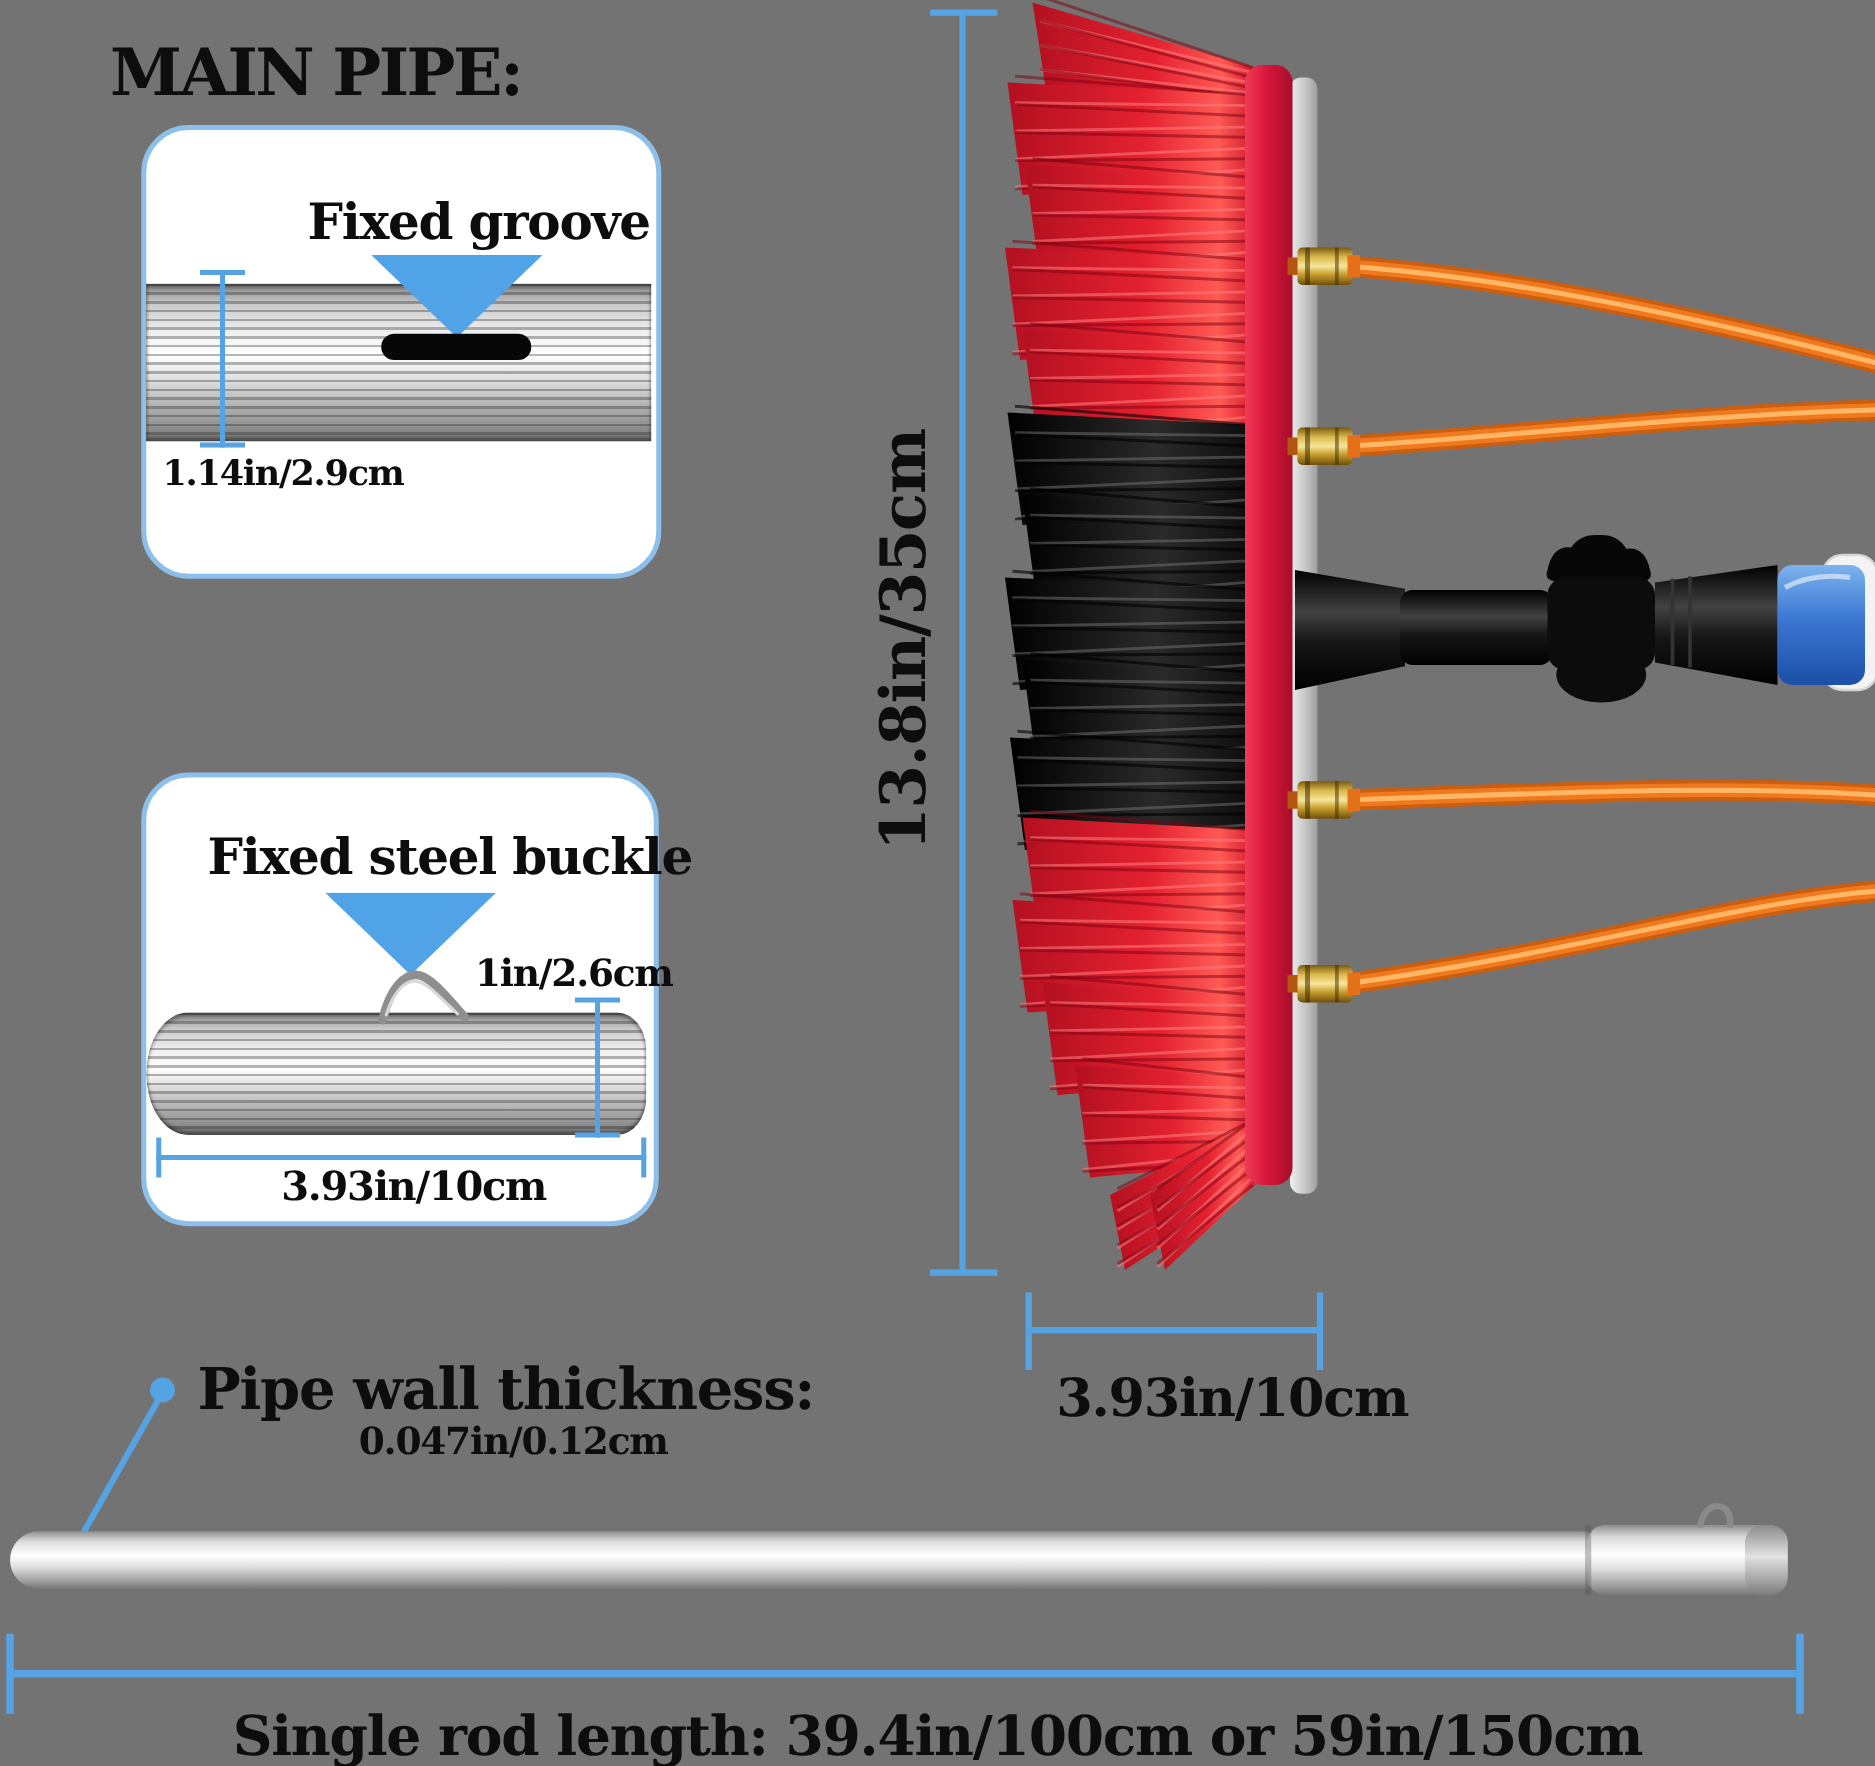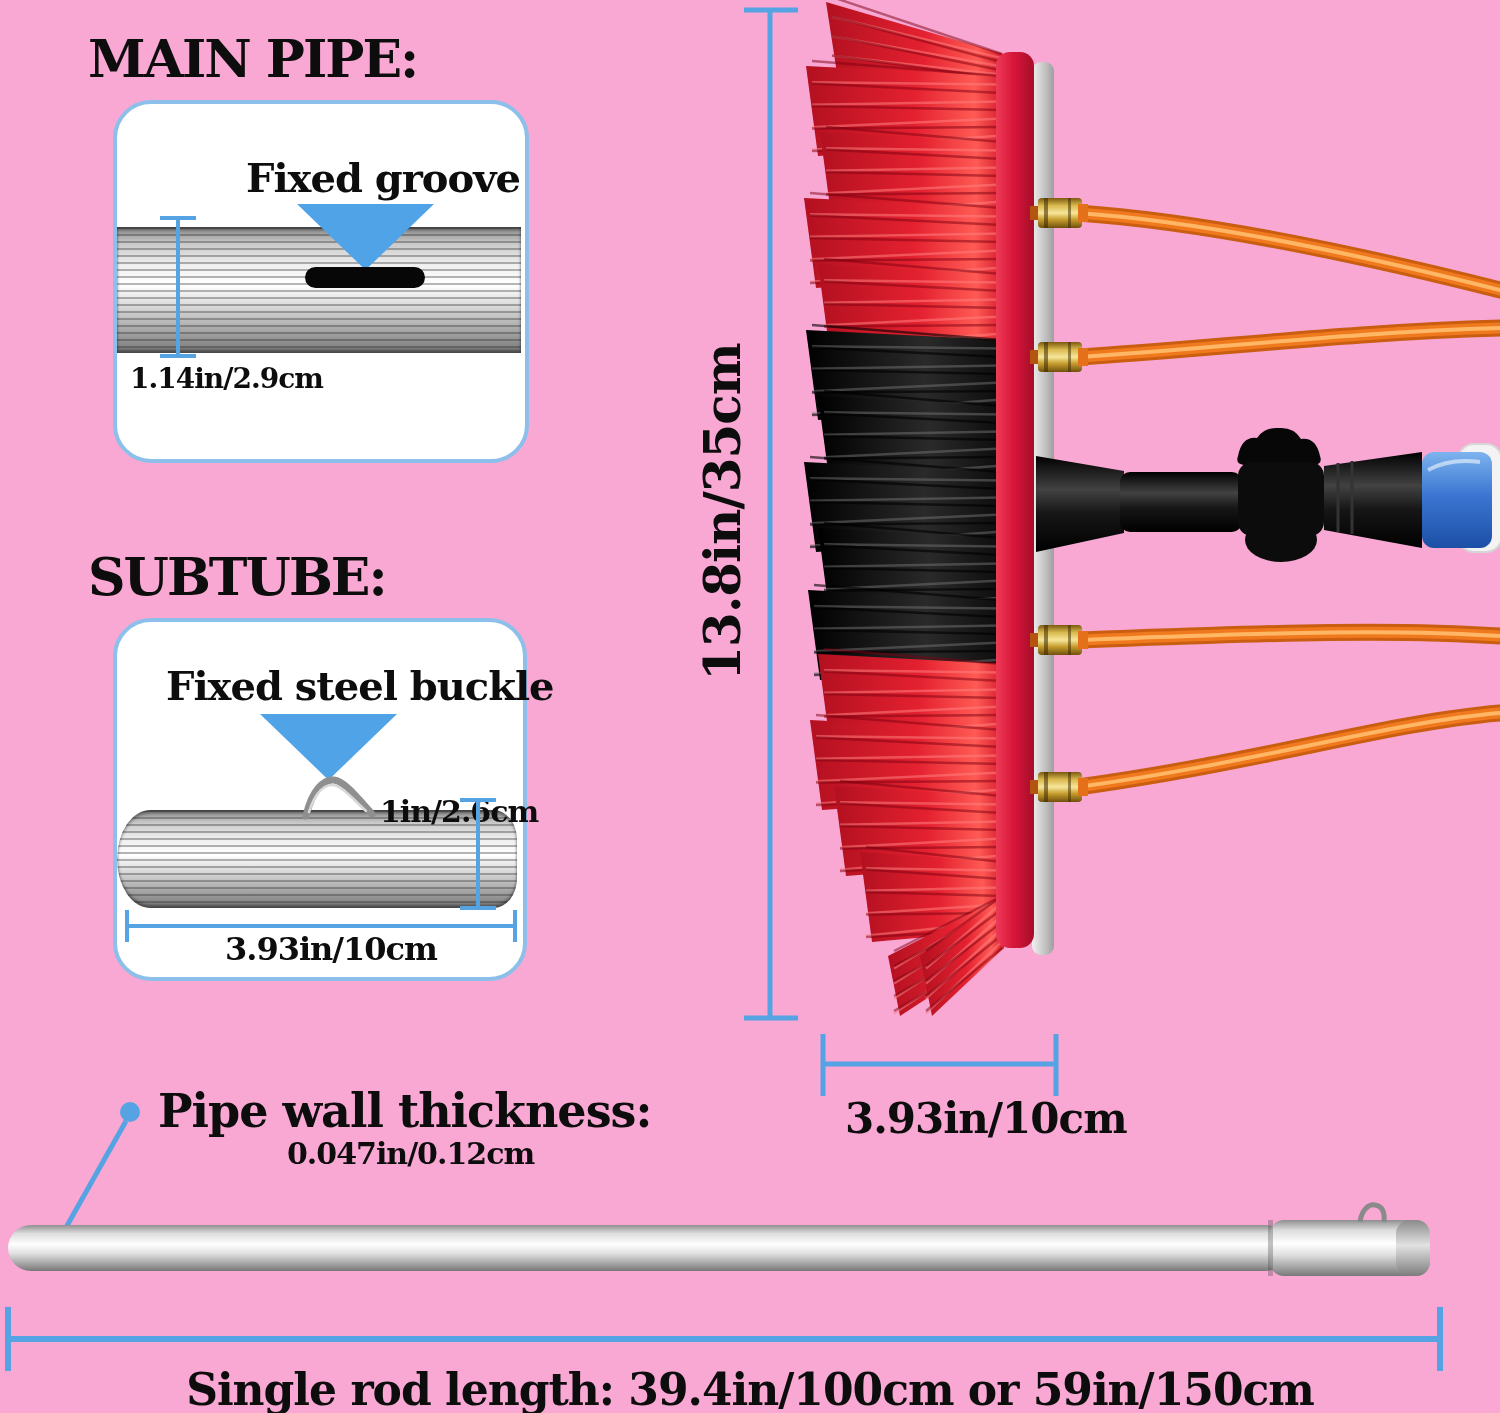--- a/index.html
+++ b/index.html
@@ -1,16 +1,16 @@
 <!DOCTYPE html>
 <html><head>
 <meta charset="utf-8">
 <style>
   html,body{margin:0;padding:0;background:#fff;}
-  #canvas{position:relative;width:1500px;height:1413px;background:#f9a8d4;overflow:hidden;
+  #canvas{position:relative;width:1500px;height:1413px;background:#737373;overflow:hidden;
           font-family:"DejaVu Serif","Liberation Serif",serif;color:#0d0d0d;}
   .abs{position:absolute;}
   .ttl{font-weight:700;letter-spacing:-2px;white-space:nowrap;}
   .lbl{font-weight:700;letter-spacing:-1px;white-space:nowrap;}
   .ctr{text-align:center;}
   .bluebox{position:absolute;border:4px solid #8cc0ea;border-radius:38px;background:#fff;}
   .pipe{position:absolute;
     background:
       repeating-linear-gradient(180deg, rgba(40,40,40,.34) 0 2px, rgba(255,255,255,0) 2px 7px),
       linear-gradient(180deg,#858585 0%,#c9c9c9 13%,#efefef 30%,#ffffff 46%,#d9d9d9 63%,#a4a4a4 83%,#777 100%);
@@ -35,31 +35,30 @@
   <div class="tri" style="left:297px;top:204px;width:137px;height:66px;"></div>
 
   <div class="groove" style="left:305px;top:267px;width:120px;height:21px;"></div>
 
   <div class="dimline" style="left:176px;top:218px;width:4px;height:140px;"></div>
   <div class="dimline" style="left:160px;top:216px;width:36px;height:4px;"></div>
   <div class="dimline" style="left:160px;top:354px;width:36px;height:4px;"></div>
 
   <div class="abs lbl" style="left:130px;top:362px;font-size:28px;text-align:center;">1.14in/2.9cm</div>
 
-  <div class="abs ttl" style="left:88px;top:546px;font-size:52px;">SUBTUBE:</div>
 
   <div class="bluebox" style="left:113px;top:618px;width:406px;height:355px;"></div>
 
   <div class="abs lbl ctr" style="left:166px;top:662px;width:340px;font-size:40px;">Fixed steel buckle</div>
 
   <div class="tri" style="left:260px;top:714px;width:137px;height:66px;"></div>
 
   <div class="pipe" style="left:117px;top:810px;width:400px;height:98px;border-radius:34px 24px 24px 34px / 50px 30px 30px 50px;"></div>
 
-  <div class="abs lbl" style="left:380px;top:762px;font-size:30px;margin-top:32px;">1in/2.6cm</div>
+  <div class="abs lbl" style="left:380px;top:762px;font-size:30px;">1in/2.6cm</div>
 
   <div class="dimline" style="left:476px;top:800px;width:4px;height:110px;"></div>
   <div class="dimline" style="left:460px;top:798px;width:36px;height:4px;"></div>
   <div class="dimline" style="left:460px;top:906px;width:36px;height:4px;"></div>
 
   <div class="dimline" style="left:125px;top:924px;width:392px;height:4px;"></div>
   <div class="dimline" style="left:125px;top:910px;width:4px;height:32px;"></div>
   <div class="dimline" style="left:513px;top:910px;width:4px;height:32px;"></div>
 
   <div class="abs lbl ctr" style="left:225px;top:930px;width:210px;font-size:32px;">3.93in/10cm</div>

